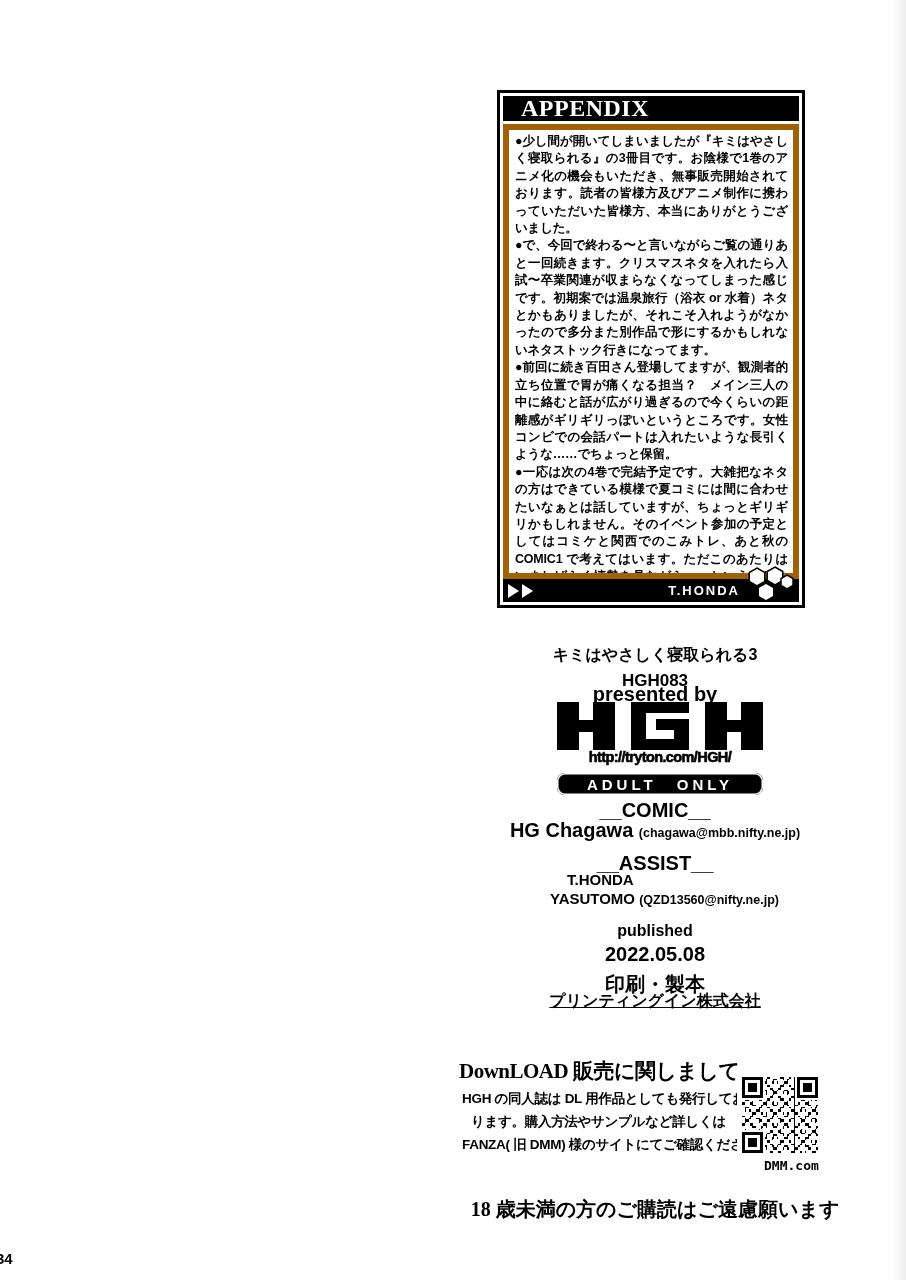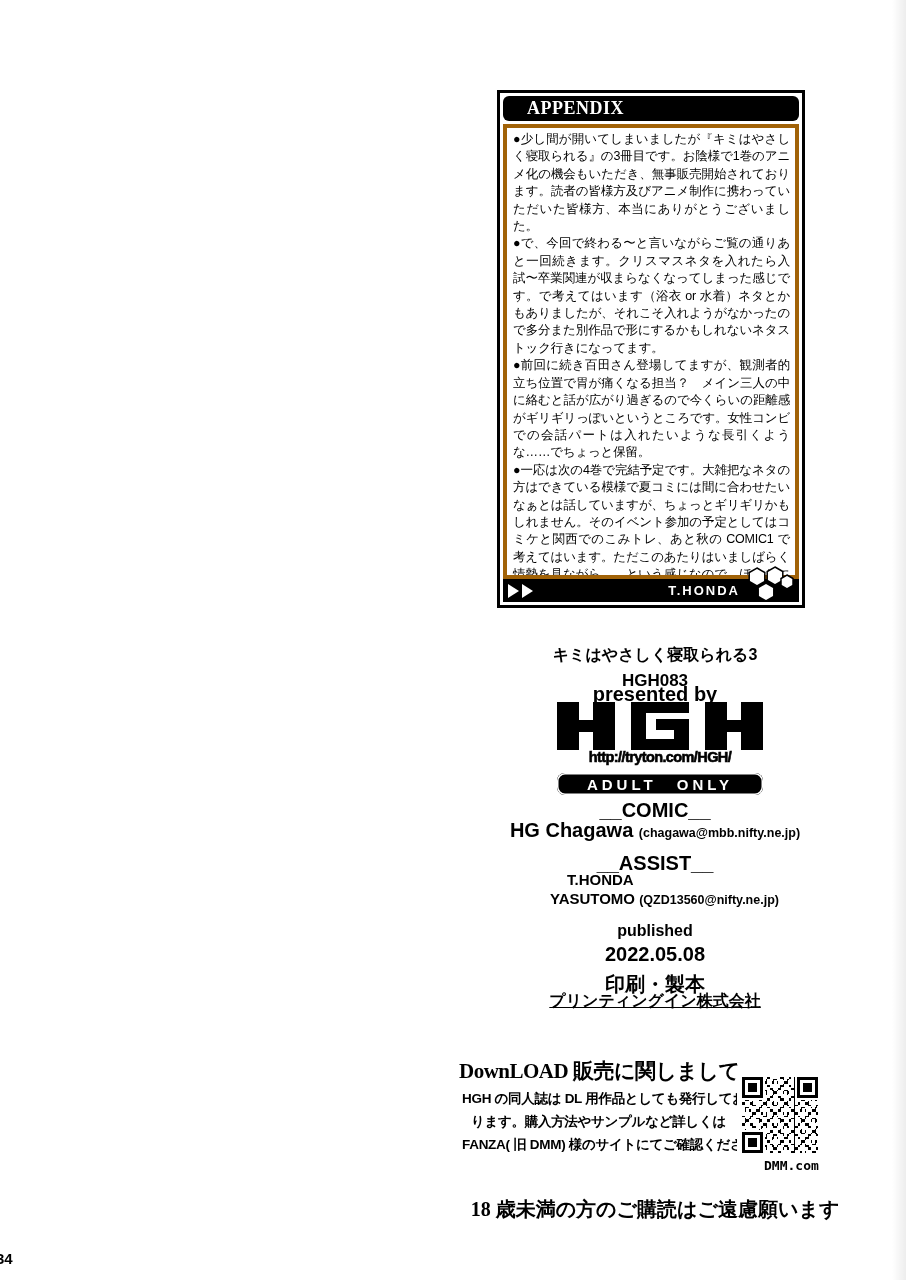--- a/index.html
+++ b/index.html
@@ -10,26 +10,26 @@
   .edge-shade{position:absolute;top:0;right:0;width:14px;height:1280px;
     background:linear-gradient(to right,rgba(0,0,0,0),rgba(0,0,0,.07));}
 
   
   .apx{
     position:absolute;left:497px;top:90px;width:308px;height:518px;
     border:3px solid #000;padding:3px;box-sizing:border-box;background:#fff;
   }
   .apx-header{
     background:#000;color:#fff;height:25px;line-height:25px;
-    font-family:"Liberation Serif",serif;font-weight:bold;font-size:18px;
-    letter-spacing:.5px;padding-left:24px;border-radius:6px;
+    font-family:"Liberation Serif",serif;font-weight:bold;font-size:24px;
+    letter-spacing:.5px;padding-left:18px;
   }
   .apx-body{
-    margin-top:3px;border:4px solid #a16207;box-sizing:border-box;height:455px;
-    padding:3px 5px 0 6px;font-size:12.5px;font-weight:normal;line-height:17.4px;
+    margin-top:3px;border:6px solid #a16207;box-sizing:border-box;height:455px;
+    padding:3px 5px 0 6px;font-size:12.5px;font-weight:bold;line-height:17.4px;
     text-align:justify;overflow:hidden;letter-spacing:-0.2px;
   }
   .apx-body p{margin:0;}
   .apx-footer{
     height:23px;background:#000;display:flex;align-items:center;
     justify-content:space-between;padding:0 5px;position:relative;overflow:visible;
   }
   .ff{display:flex;gap:3px;align-items:center;}
   .tri{width:0;height:0;border-left:11px solid #fff;border-top:7px solid transparent;border-bottom:7px solid transparent;}
   .credit{display:flex;align-items:center;}
@@ -94,21 +94,21 @@
 </head>
 <body>
 
 <div class="page">
   <div class="edge-shade"></div>
 
   <div class="apx">
     <div class="apx-header">APPENDIX</div>
     <div class="apx-body">
       <p>●少し間が開いてしまいましたが『キミはやさしく寝取られる』の3冊目です。お陰様で1巻のアニメ化の機会もいただき、無事販売開始されております。読者の皆様方及びアニメ制作に携わっていただいた皆様方、本当にありがとうございました。</p>
-      <p>●で、今回で終わる〜と言いながらご覧の通りあと一回続きます。クリスマスネタを入れたら入試〜卒業関連が収まらなくなってしまった感じです。で考えてはいます（浴衣 or 水着）ネタとかもありましたが、それこそ入れようがなかったので多分また別作品で形にするかもしれないネタストック行きになってます。</p>
+      <p>●で、今回で終わる〜と言いながらご覧の通りあと一回続きます。クリスマスネタを入れたら入試〜卒業関連が収まらなくなってしまった感じです。初期案では温泉旅行（浴衣 or 水着）ネタとかもありましたが、それこそ入れようがなかったので多分また別作品で形にするかもしれないネタストック行きになってます。</p>
       <p>●前回に続き百田さん登場してますが、観測者的立ち位置で胃が痛くなる担当？　メイン三人の中に絡むと話が広がり過ぎるので今くらいの距離感がギリギリっぽいというところです。女性コンビでの会話パートは入れたいような長引くような……でちょっと保留。</p>
       <p>●一応は次の4巻で完結予定です。大雑把なネタの方はできている模様で夏コミには間に合わせたいなぁとは話していますが、ちょっとギリギリかもしれません。そのイベント参加の予定としてはコミケと関西でのこみトレ、あと秋の COMIC1 で考えてはいます。ただこのあたりはいましばらく情勢を見ながら……という感じなので、ほんとに予定は未定。では、よろしければまたどこかで。</p>
     </div>
     <div class="apx-footer">
       <div class="ff">
         <div class="tri"></div>
         <div class="tri"></div>
       </div>
       <div class="credit">
         <span>T.HONDA</span>

